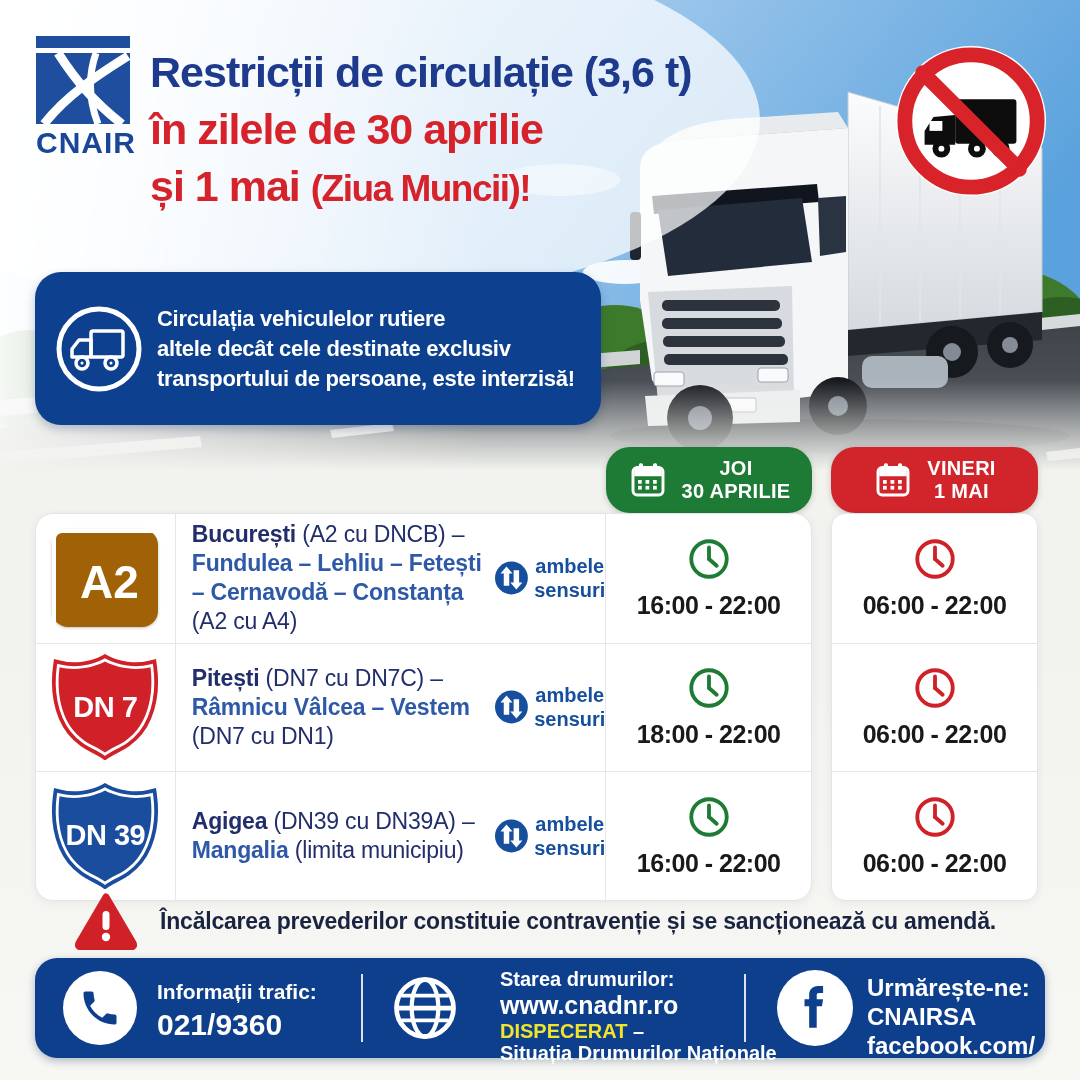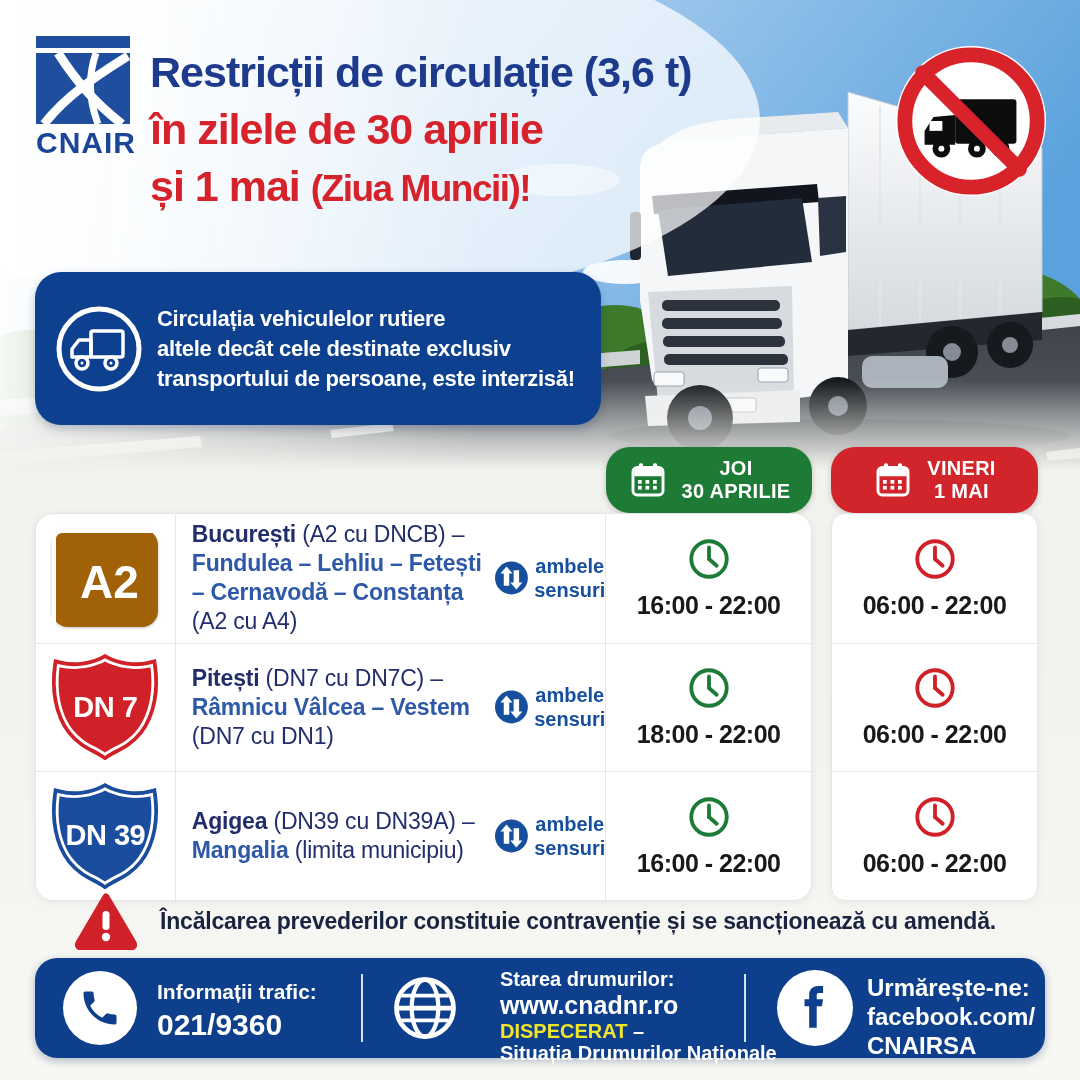--- a/index.html
+++ b/index.html
@@ -451,18 +451,18 @@
       <div class="d">Situația Drumurilor Naționale</div>
     </div>
 
     <div class="circ" style="left:742px;top:12px;width:76px;height:76px;">
       <svg width="40" height="44" viewBox="0 0 40 72">
         <path fill="#0e3f8c" d="M26 12 h9 V0 h-9 C17 0 11 6 11 15 v8 H3 v12 h8 v37 h13 V35 h9 l2-12 H24 v-7 c0-2.5 1-4 4-4 z" transform="translate(0,0) scale(0.95)"></path>
       </svg>
     </div>
     <div class="ftxt f3" style="left:832px;top:15px;">
       <div>Urmărește-ne:</div>
+      <div>CNAIRSA</div>
       <div>facebook.com/</div>
-      <div>CNAIRSA</div>
     </div>
   </div>
 
 </div>
 
 </body></html>

